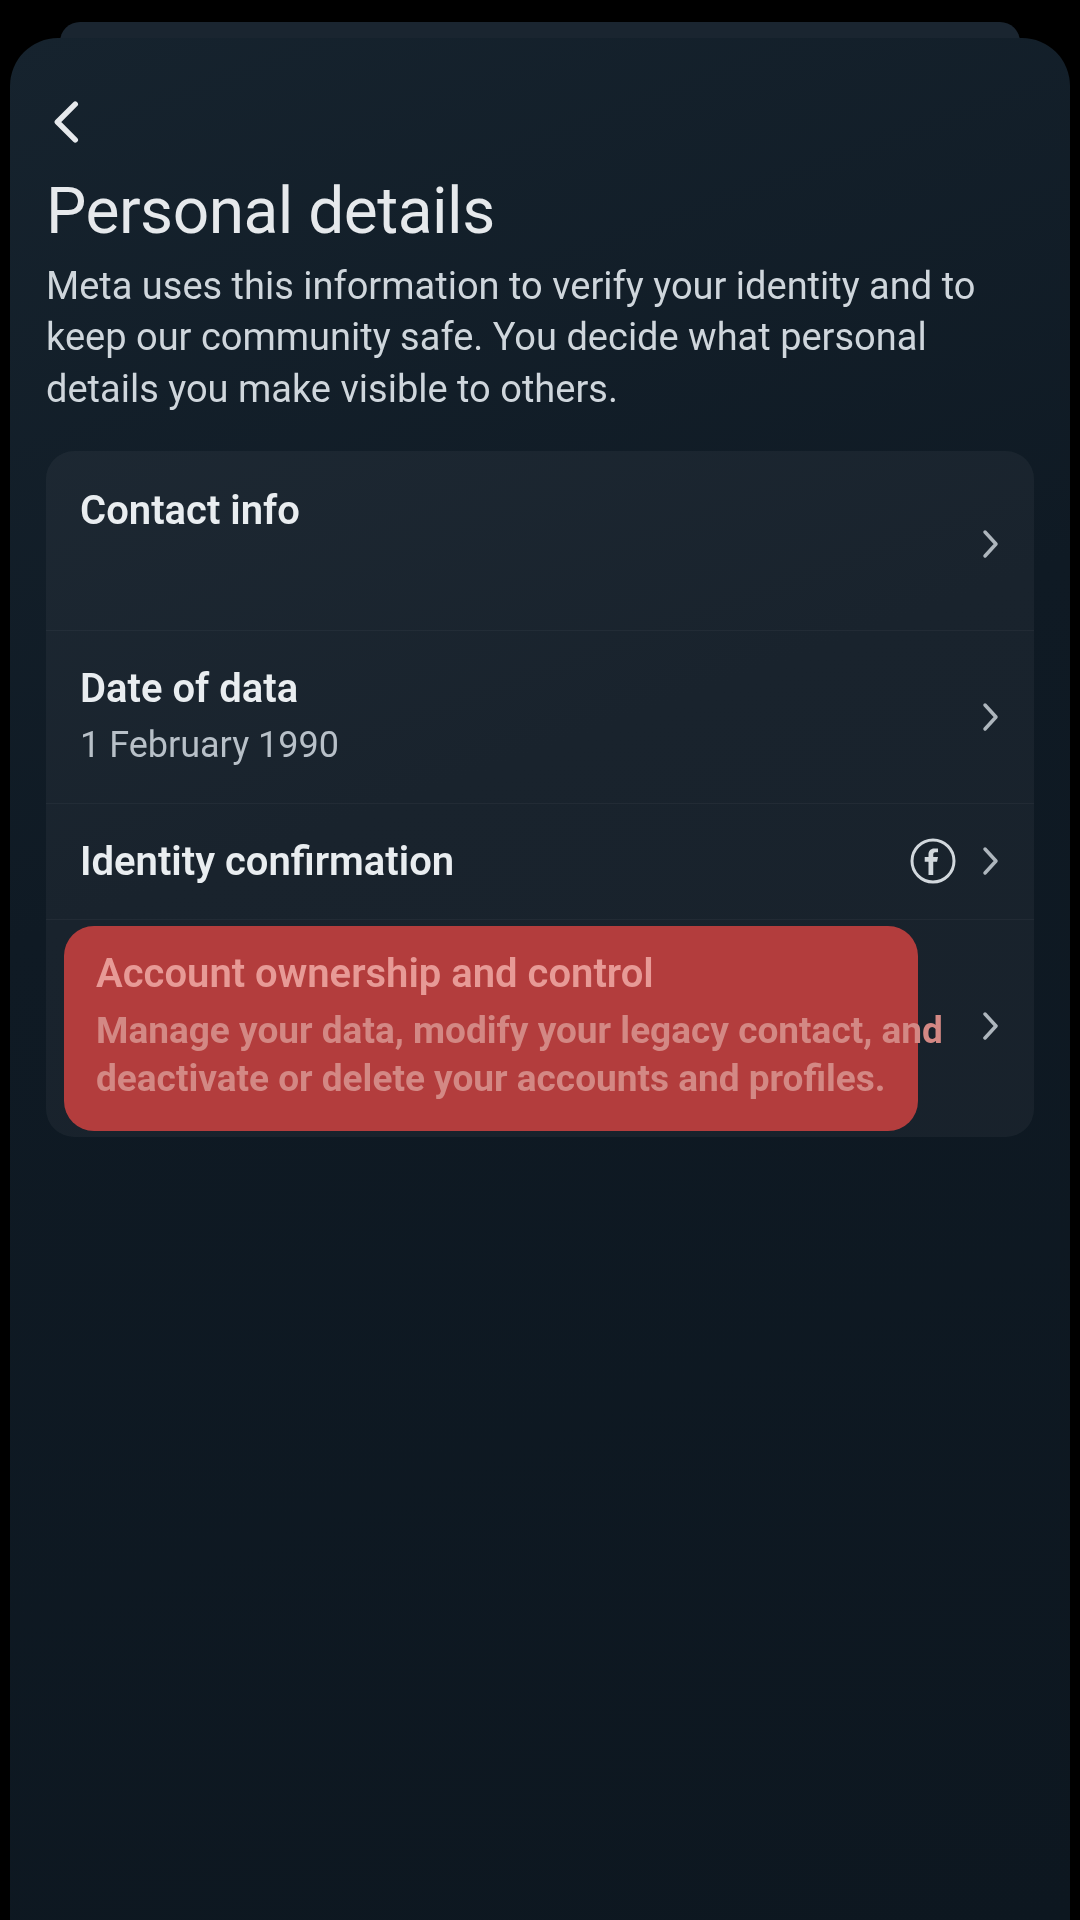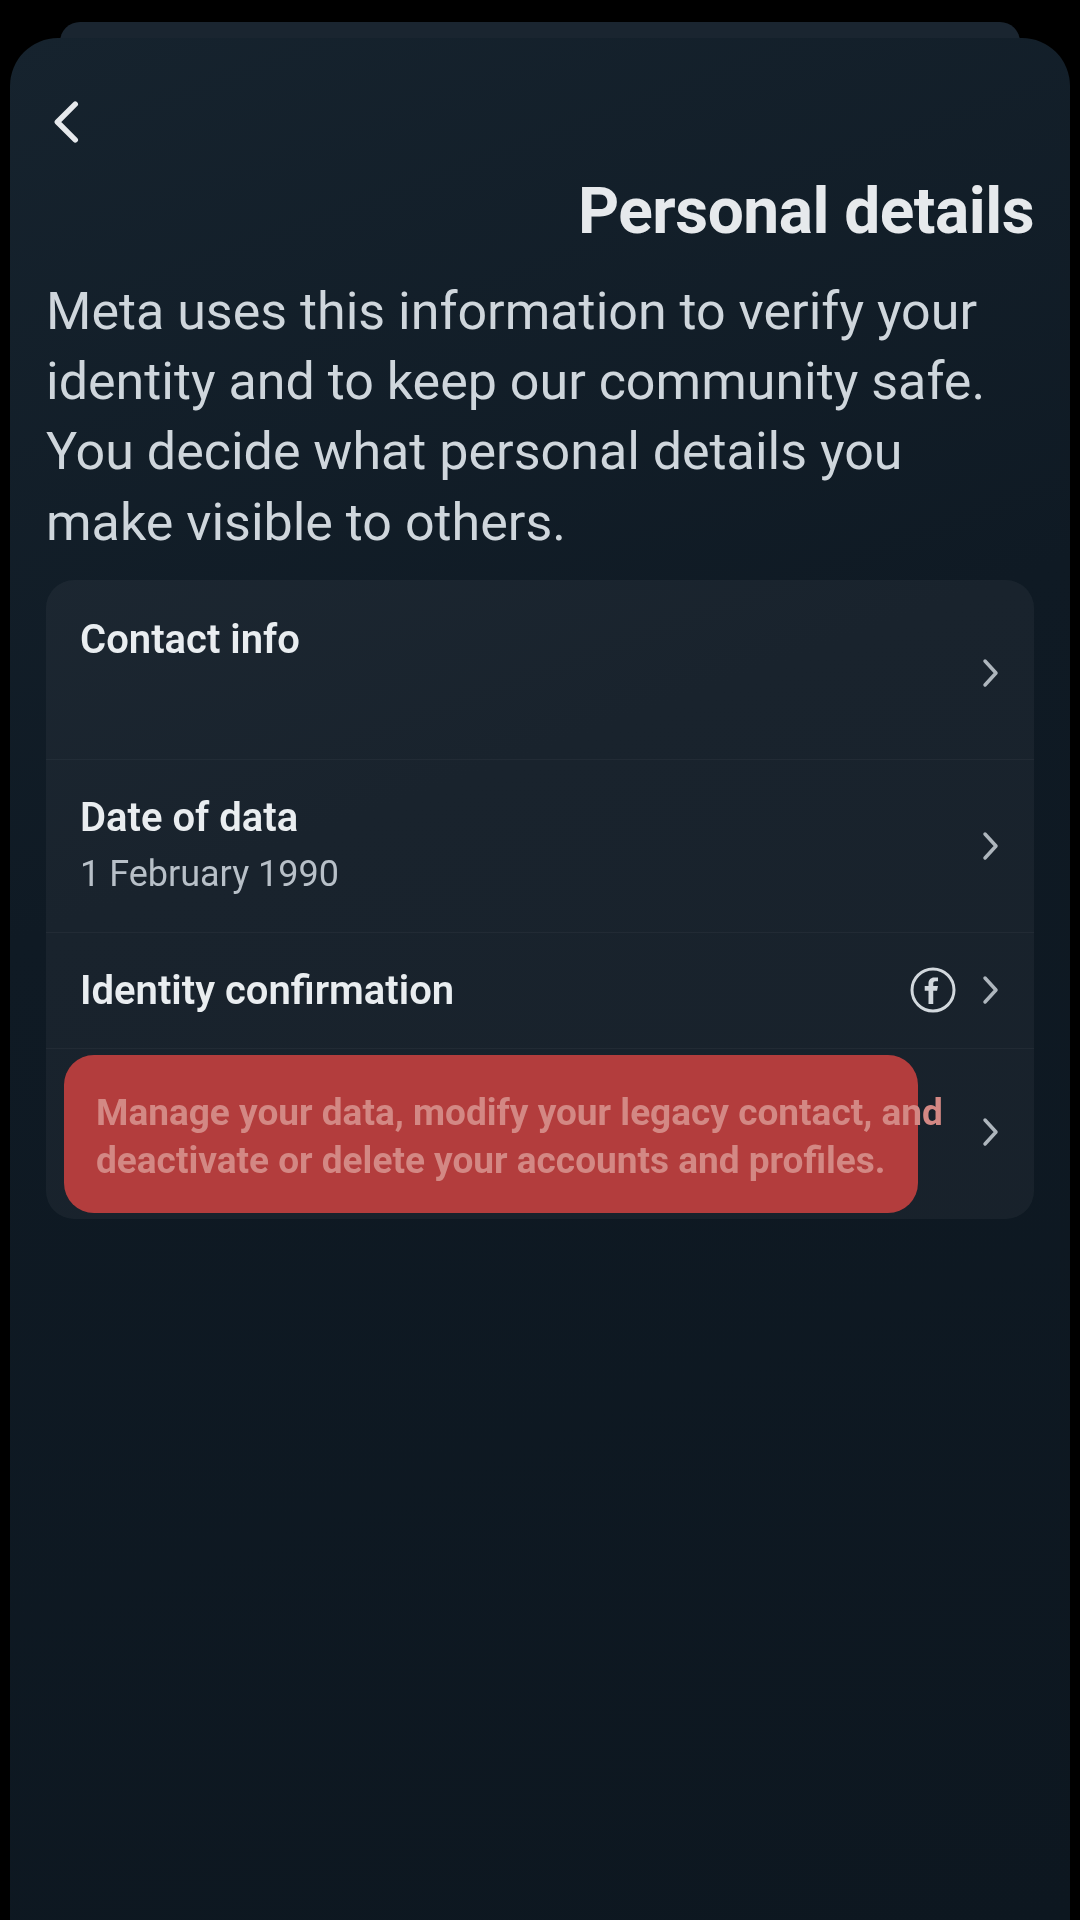--- a/index.html
+++ b/index.html
@@ -40,30 +40,29 @@
       margin-bottom: 30px;
     }
     .back-chevron svg {
       width: 34px;
       height: 44px;
       display: block;
     }
     .page-title {
       color: #e6e9ec;
       font-size: 64px;
-      font-weight: 700;
+      font-weight: 400;
       letter-spacing: -0.5px;
-      margin-bottom: 28px;
-      text-align: right;
+      margin-bottom: 12px;
     }
     .page-description {
       color: #cfd6dc;
-      font-size: 52px;
+      font-size: 38px;
       line-height: 1.35;
-      margin-bottom: 22px;
+      margin-bottom: 36px;
       padding-right: 4px;
     }
     .card {
       background: rgba(255,255,255,0.045);
       border-radius: 28px;
       overflow: hidden;
     }
     .row {
       display: flex;
       align-items: center;
@@ -203,20 +202,21 @@
           <svg viewBox="0 0 18 30">
               <polyline points="3,3 14,15 3,27" fill="none" stroke="#aeb6bd" stroke-width="3.5" stroke-linecap="round" stroke-linejoin="round"></polyline>
             </svg>
         </span>
       </div>
     </div>
 
     <div class="row highlighted">
       <div class="highlight-box"></div>
       <div class="row-content">
+        <div class="row-title">Account ownership and control</div>
         <div class="row-subtitle">Manage your data, modify your legacy contact, and deactivate or delete your accounts and profiles.</div>
       </div>
       <div class="row-right">
         <span class="chevron-right">
           <svg viewBox="0 0 18 30">
               <polyline points="3,3 14,15 3,27" fill="none" stroke="#aeb6bd" stroke-width="3.5" stroke-linecap="round" stroke-linejoin="round"></polyline>
             </svg>
         </span>
       </div>
     </div>

